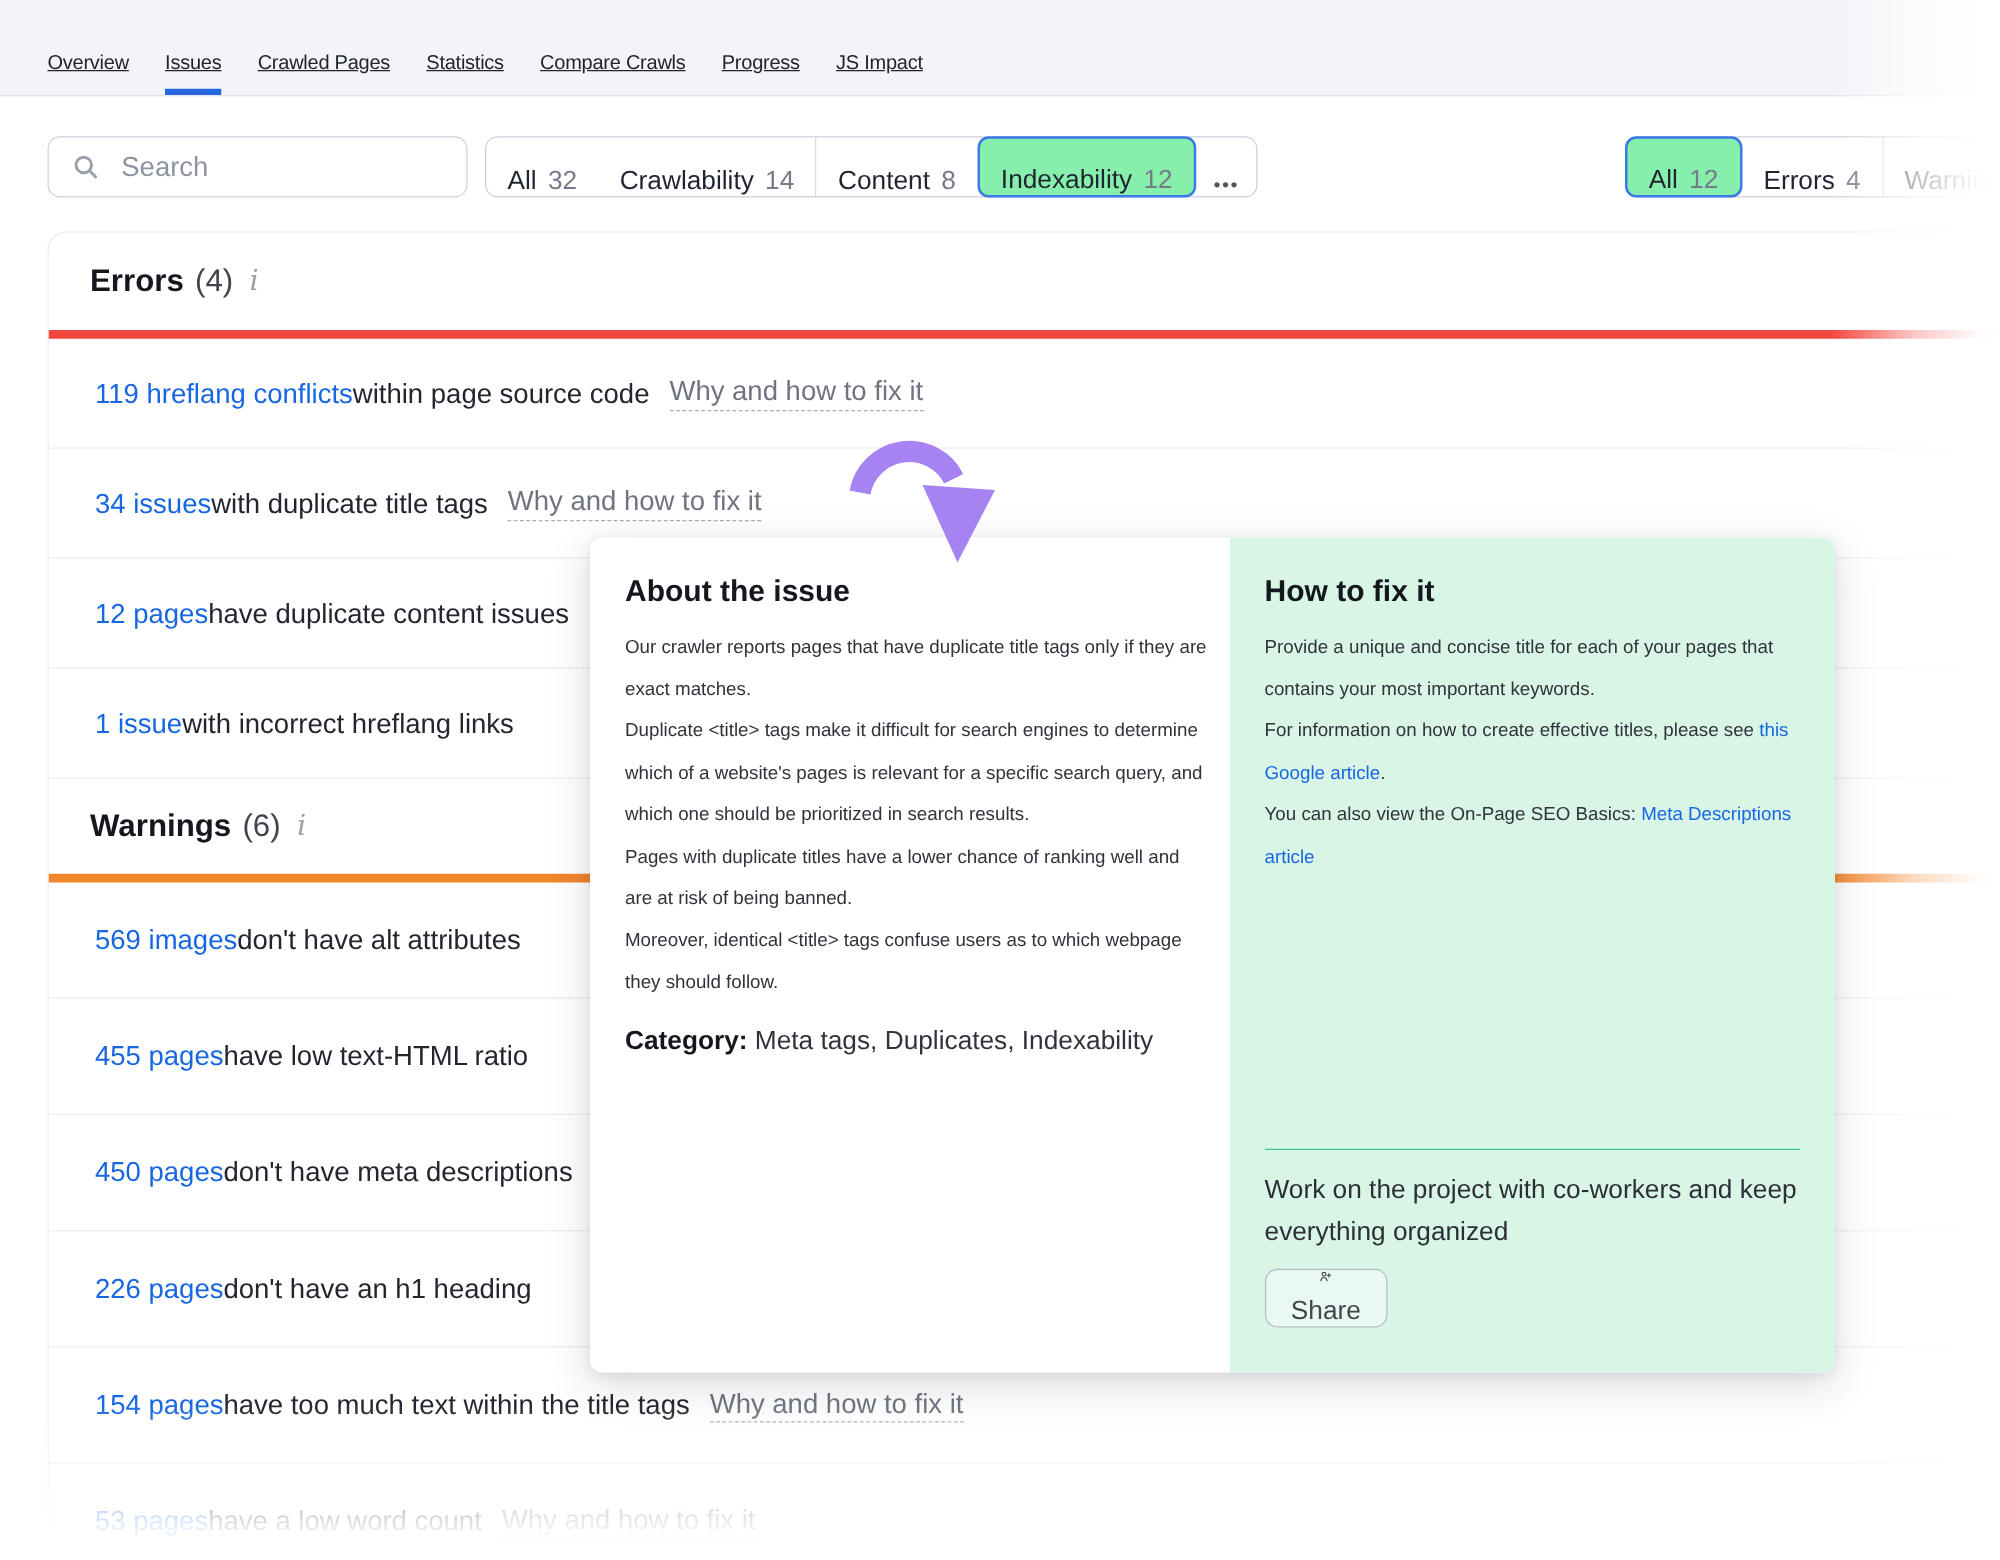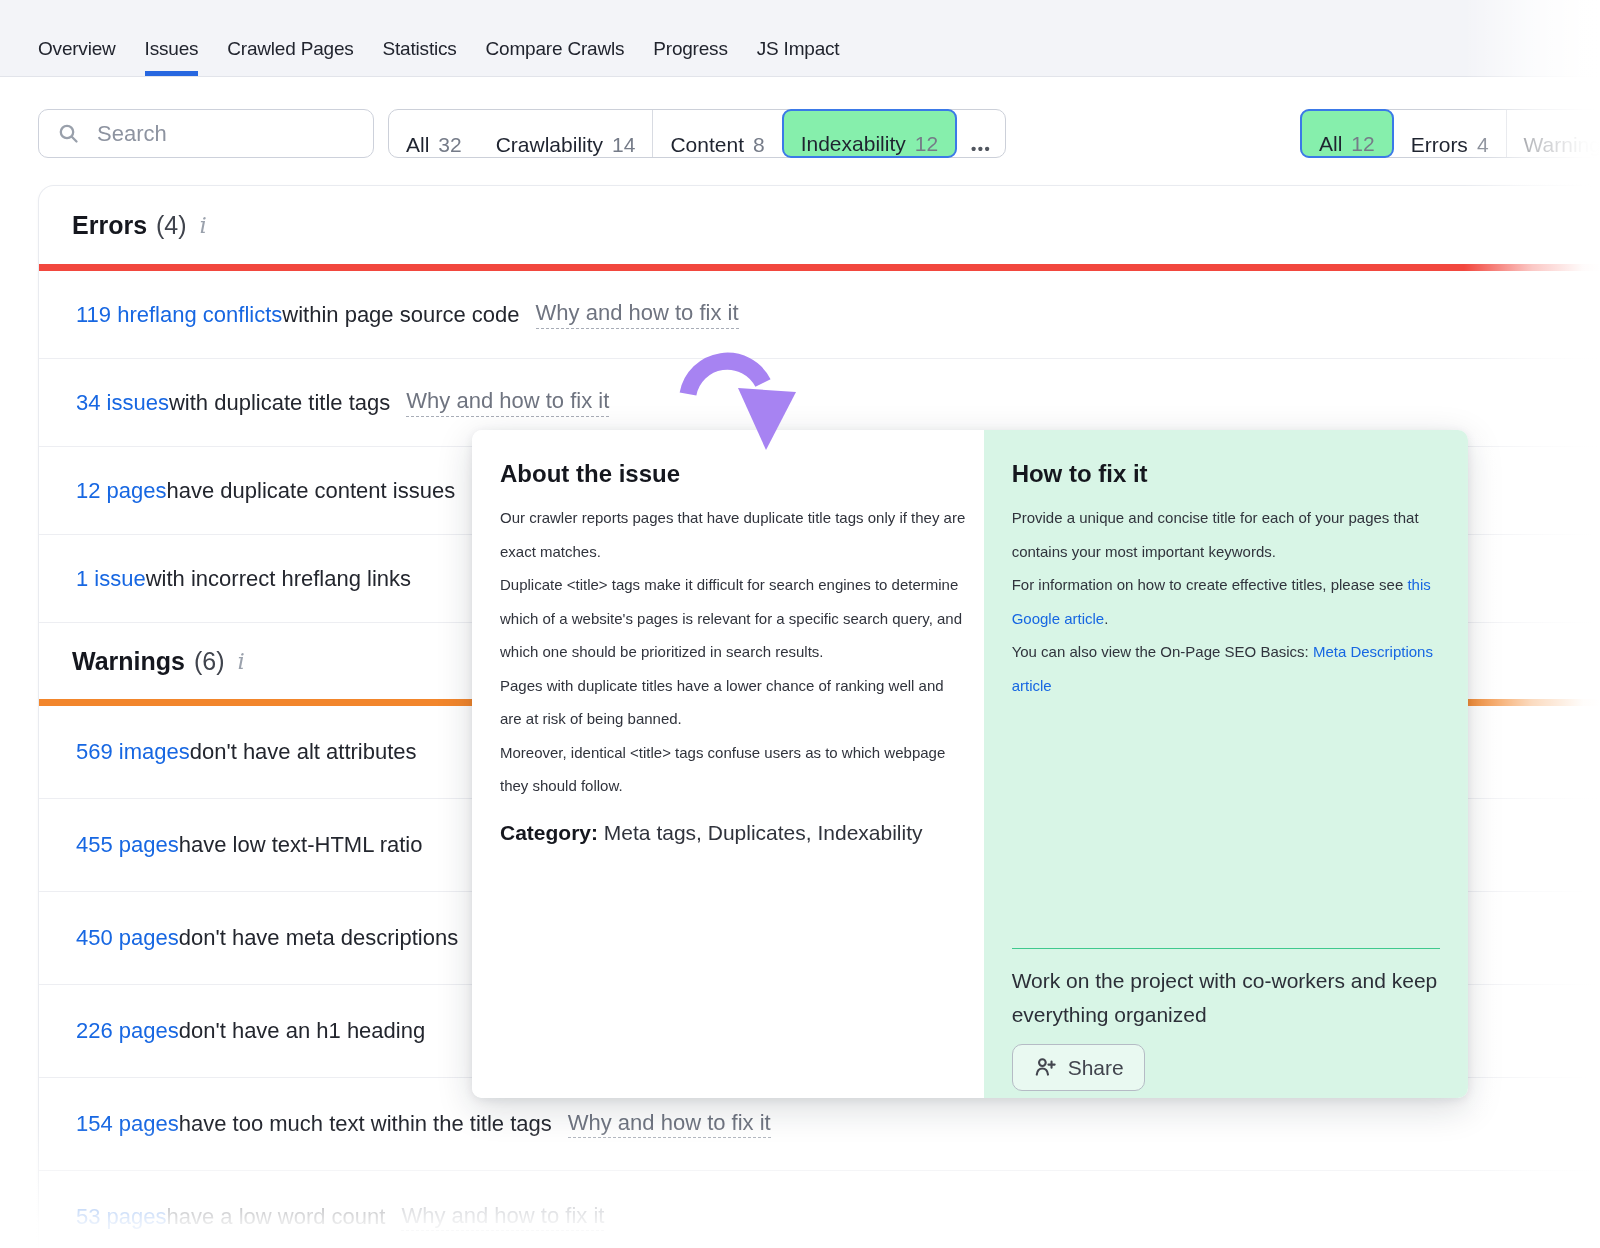--- a/index.html
+++ b/index.html
@@ -9,22 +9,22 @@
     font-family:"Liberation Sans", sans-serif;
     -webkit-font-smoothing:antialiased;
   }
   
   .nav-strip{
     position:absolute;left:0;top:0;width:1600px;height:76px;
     background:#f3f4f8;border-bottom:1px solid #e2e4ea;
     display:flex;align-items:flex-end;padding-left:38px;gap:29px;z-index:2;
   }
   .nav-tab{
-    position:relative;font-size:19px;color:#21242e;padding-bottom:16px;
-    letter-spacing:-0.2px;cursor:pointer;white-space:nowrap;
+    position:relative;font-size:16px;color:#21242e;padding-bottom:16px;
+    letter-spacing:-0.2px;cursor:pointer;white-space:nowrap;text-decoration:underline;
   }
   .nav-tab .tab-underline{display:none;}
   .nav-tab.active .tab-underline{
     display:block;position:absolute;left:0;right:0;bottom:0;height:5px;background:#2767e0;
   }
   
   .searchbox{
     position:absolute;left:38px;top:109px;width:334px;height:47px;z-index:2;
     border:1px solid #cdd1db;border-radius:10px;background:#fff;display:flex;align-items:center;
   }
@@ -89,35 +89,35 @@
   .why:empty{display:none;}
   
   .popover{
     position:absolute;left:472px;top:430px;width:996px;height:668px;z-index:5;
     display:flex;border-radius:10px;overflow:hidden;
     box-shadow:0 10px 36px rgba(18,28,45,.16), 0 2px 10px rgba(18,28,45,.08);
   }
   .pop-left{width:616px;box-sizing:border-box;background:#fff;padding:26px 16px 0 28px;}
   .pop-right{
     width:580px;box-sizing:border-box;background:#d8f5e6;
-    padding:26px 28px 7px 28px;display:flex;flex-direction:column;
+    padding:26px 28px 36px 28px;display:flex;flex-direction:column;
   }
   .pop-title{font-size:24px;font-weight:700;color:#15171e;margin:4px 0 13px 0;}
   .pop-body{font-size:15px;line-height:33.5px;color:#30333c;white-space:pre-line;margin:0;}
   .pop-body a{color:#1767e2;text-decoration:none;cursor:pointer;}
   .category{font-size:21px;line-height:33.5px;color:#30333c;margin:13px 0 0 0;}
   .category b{color:#15171e;text-align:center;}
   .spacer{flex:1;}
   .green-divider{height:1px;background:#3fc98e;}
   .share-note{font-size:21px;line-height:33.5px;color:#2c2f38;margin:15px 0 0 0;}
   .share-btn{
     margin-top:13px;align-self:flex-start;height:47px;box-sizing:border-box;
     display:inline-flex;align-items:center;gap:10px;padding:0 20px;
     border:1px solid #b5bbc5;border-radius:10px;background:rgba(255,255,255,.45);
-    font-size:21px;color:#42454e;cursor:pointer;
+    font-size:21px;color:#42454e;cursor:pointer;flex-direction:column;
   }
   
   .arrow-wrap{position:absolute;left:664px;top:336px;width:150px;height:118px;z-index:6;pointer-events:none;}
   
   .fade-right{
     position:absolute;top:0;right:0;width:170px;height:100%;z-index:10;pointer-events:none;
     background:linear-gradient(90deg, rgba(255,255,255,0) 0%, rgba(255,255,255,0) 20%,
                rgba(255,255,255,0.7) 60%, rgba(255,255,255,0.98) 90%, #fff 100%);
   }
   .fade-bottom{

